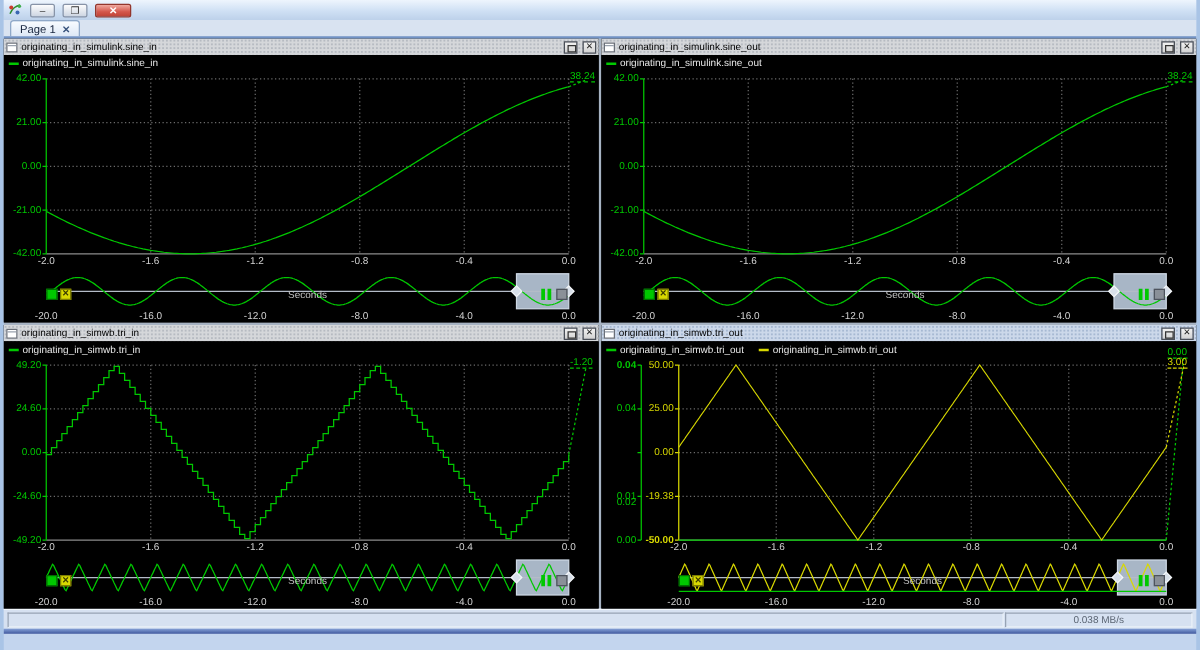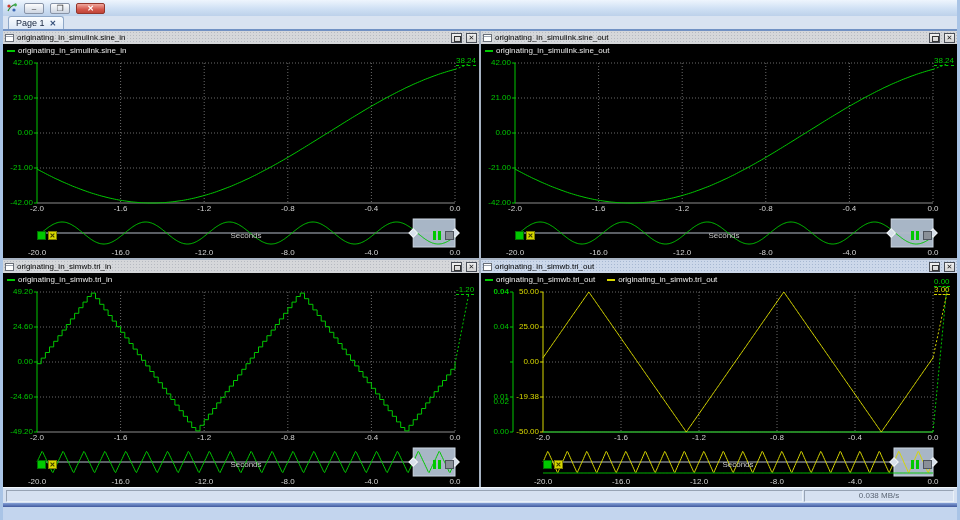--- a/index.html
+++ b/index.html
@@ -373,21 +373,21 @@
           </svg>
           <div class="y-tick" style="left: 0px; width: 28px; top: 15px; color: rgb(0, 200, 0); font-weight: bold;">0.04</div>
           <div class="y-tick" style="left: 0px; width: 28px; top: 50px; color: rgb(0, 200, 0);">0.04</div>
           <div class="y-tick" style="left: 0px; width: 28px; top: 85px; color: rgb(0, 200, 0); margin-top: 40px;">0.02</div>
           <div class="y-tick" style="left: 0px; width: 28px; top: 120px; color: rgb(0, 200, 0);">0.01</div>
           <div class="y-tick" style="left: 0px; width: 28px; top: 155px; color: rgb(0, 200, 0);">0.00</div>
           <div class="y-tick" style="left: 0px; width: 58px; top: 15px; color: rgb(216, 216, 0);">50.00</div>
           <div class="y-tick" style="left: 0px; width: 58px; top: 50px; color: rgb(216, 216, 0);">25.00</div>
           <div class="y-tick" style="left: 0px; width: 58px; top: 85px; color: rgb(216, 216, 0);">0.00</div>
           <div class="y-tick" style="left: 0px; width: 58px; top: 120px; color: rgb(216, 216, 0);">-19.38</div>
-          <div class="y-tick" style="left: 0px; width: 58px; top: 155px; color: rgb(216, 216, 0);">-50.00</div>
+          <div class="y-tick" style="left: 0px; width: 58px; top: 155px; color: rgb(216, 216, 0); font-weight: bold;">-50.00</div>
           <div class="x-tick" style="left: 62px; top: 161px;">-2.0</div>
           <div class="x-tick" style="left: 140px; top: 161px;">-1.6</div>
           <div class="x-tick" style="left: 218px; top: 161px;">-1.2</div>
           <div class="x-tick" style="left: 296px; top: 161px;">-0.8</div>
           <div class="x-tick" style="left: 374px; top: 161px;">-0.4</div>
           <div class="x-tick" style="left: 452px; top: 161px;">0.0</div>
           <div class="value-label" style="left: 453px; top: 5px; color: rgb(0, 200, 0); border-color: rgb(0, 200, 0);">0.00</div>
           <div class="value-label" style="left: 453px; top: 13px; color: rgb(216, 216, 0); border-color: rgb(216, 216, 0);">3.00</div>
           <div class="ov-tick" style="left: 62px; top: 205px;">-20.0</div>
           <div class="ov-tick" style="left: 140px; top: 205px;">-16.0</div>

